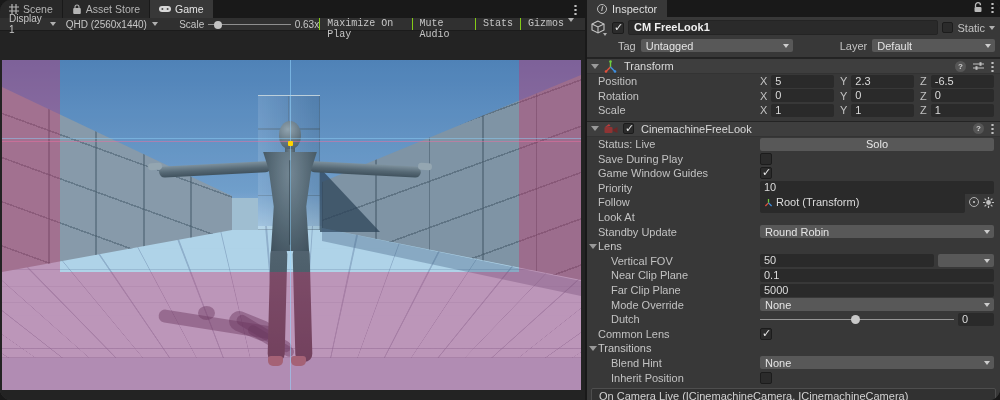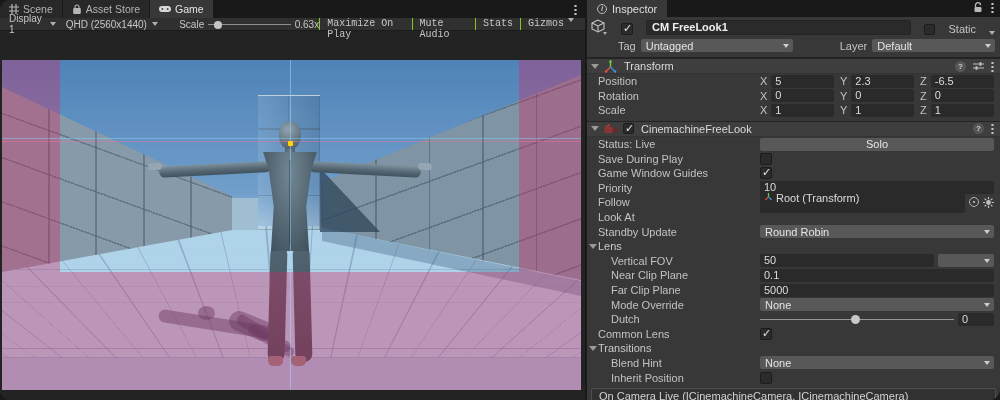--- a/index.html
+++ b/index.html
@@ -93,21 +93,21 @@
   .gl-cyan-v { left:288px; top:0; width:1px; height:330px; background:rgba(150,215,255,.55); }
   .track-dot { left:286px; top:81px; width:5px; height:5px; background:#ffd400; border-radius:1px; position:absolute; }
 
   
   .inspector { position:absolute; left:585px; top:0; width:415px; height:400px; background:#383838; border-left:2px solid #191919; font-size:11px; }
   .itabbar { height:17px; background:#191919; display:flex; align-items:stretch; position:relative; }
   .itab { display:flex; align-items:center; gap:5px; padding:0 10px; background:#383838; color:#dedede; }
   .itab-right { position:absolute; right:6px; top:2px; display:flex; align-items:center; gap:8px; }
   .info-ic { width:10px; height:10px; border-radius:50%; border:1px solid #bdbdbd; color:#bdbdbd; font-size:8px; line-height:8px; text-align:center; font-style:italic; font-weight:bold; }
   .goheader { padding:3px 5px 5px 4px; }
-  .goh-row { display:flex; align-items:flex-end; gap:13px; height:15px; }
+  .goh-row { display:flex; align-items:center; gap:4px; height:15px; }
   .tagrow { display:flex; align-items:center; gap:5px; height:13px; margin-top:4px; padding-left:27px; }
   .namefield { flex:1; background:#2a2a2a; border:1px solid #242424; border-radius:2px; height:15px; line-height:13px; padding:0 5px; color:#efefef; font-weight:bold; }
   .checkbox { width:12px; height:12px; background:#2b2b2b; border:1px solid #1c1c1c; border-radius:2px; position:relative; flex:none; }
   .checkbox.on::after { content:"✓"; position:absolute; left:1px; top:-2px; color:#e8e8e8; font-size:11px; }
   .checkbox.small { width:11px; height:11px; }
   .dd { background:#585858; border-radius:2px; height:13px; display:flex; align-items:center; padding:0 16px 0 5px; color:#e4e4e4; position:relative; }
   .dd .tri { position:absolute; right:4px; border-top-color:#cdcdcd; }
   .dd.grow { flex:1; }
   .lblgap { color:#c2c2c2; }
   .divline { height:1px; background:#232323; }
@@ -122,21 +122,21 @@
   .row .val { flex:1; display:flex; align-items:center; margin-right:6px; gap:4px; }
   .row.foldrow { position:relative; color:#c9c9c9; }
   .row.foldrow .fold { position:absolute; left:2px; top:5px; }
   .fld { background:#2a2a2a; border-radius:2px; height:13px; line-height:13px; padding:0 4px; color:#dcdcdc; }
   .fld.grow { flex:1; }
   .fld.small { flex:none; width:36px; }
   .vec3 { flex:1; display:flex; gap:6px; margin-right:6px; }
   .comp { flex:1; display:flex; align-items:center; gap:4px; }
   .axlbl { color:#c2c2c2; }
   .btn-solo { flex:1; background:#585858; border-radius:2px; height:13px; line-height:13px; text-align:center; color:#e8e8e8; }
-  .objfield { flex:1; background:#2a2a2a; border-radius:2px; height:21px; display:flex; gap:3px; padding:0 4px; color:#dcdcdc; }
+  .objfield { flex:1; background:#2a2a2a; border-radius:2px; height:21px; display:flex; align-items:center; gap:3px; padding:0 4px; color:#dcdcdc; }
   .picker { width:10px; height:10px; border:1px solid #b2b2b2; border-radius:50%; position:relative; flex:none; }
   .picker::after { content:""; position:absolute; inset:3px; background:#cdcdcd; border-radius:50%; }
   .slider { flex:1; position:relative; height:13px; }
   .slider .strack { position:absolute; left:0; right:0; top:6px; height:1px; background:#969696; }
   .slider .sknob { position:absolute; left:47%; top:2px; width:9px; height:9px; border-radius:50%; background:#c8c8c8; }
   .eventbox { margin:3px 4px 0 4px; border:1px solid #4e4e4e; background:#313131; border-radius:2px; height:15px; line-height:14px; padding:0 7px; color:#d2d2d2; }
   .icon-svg { display:block; flex:none; }
 </style>
 </head>
 <body>

